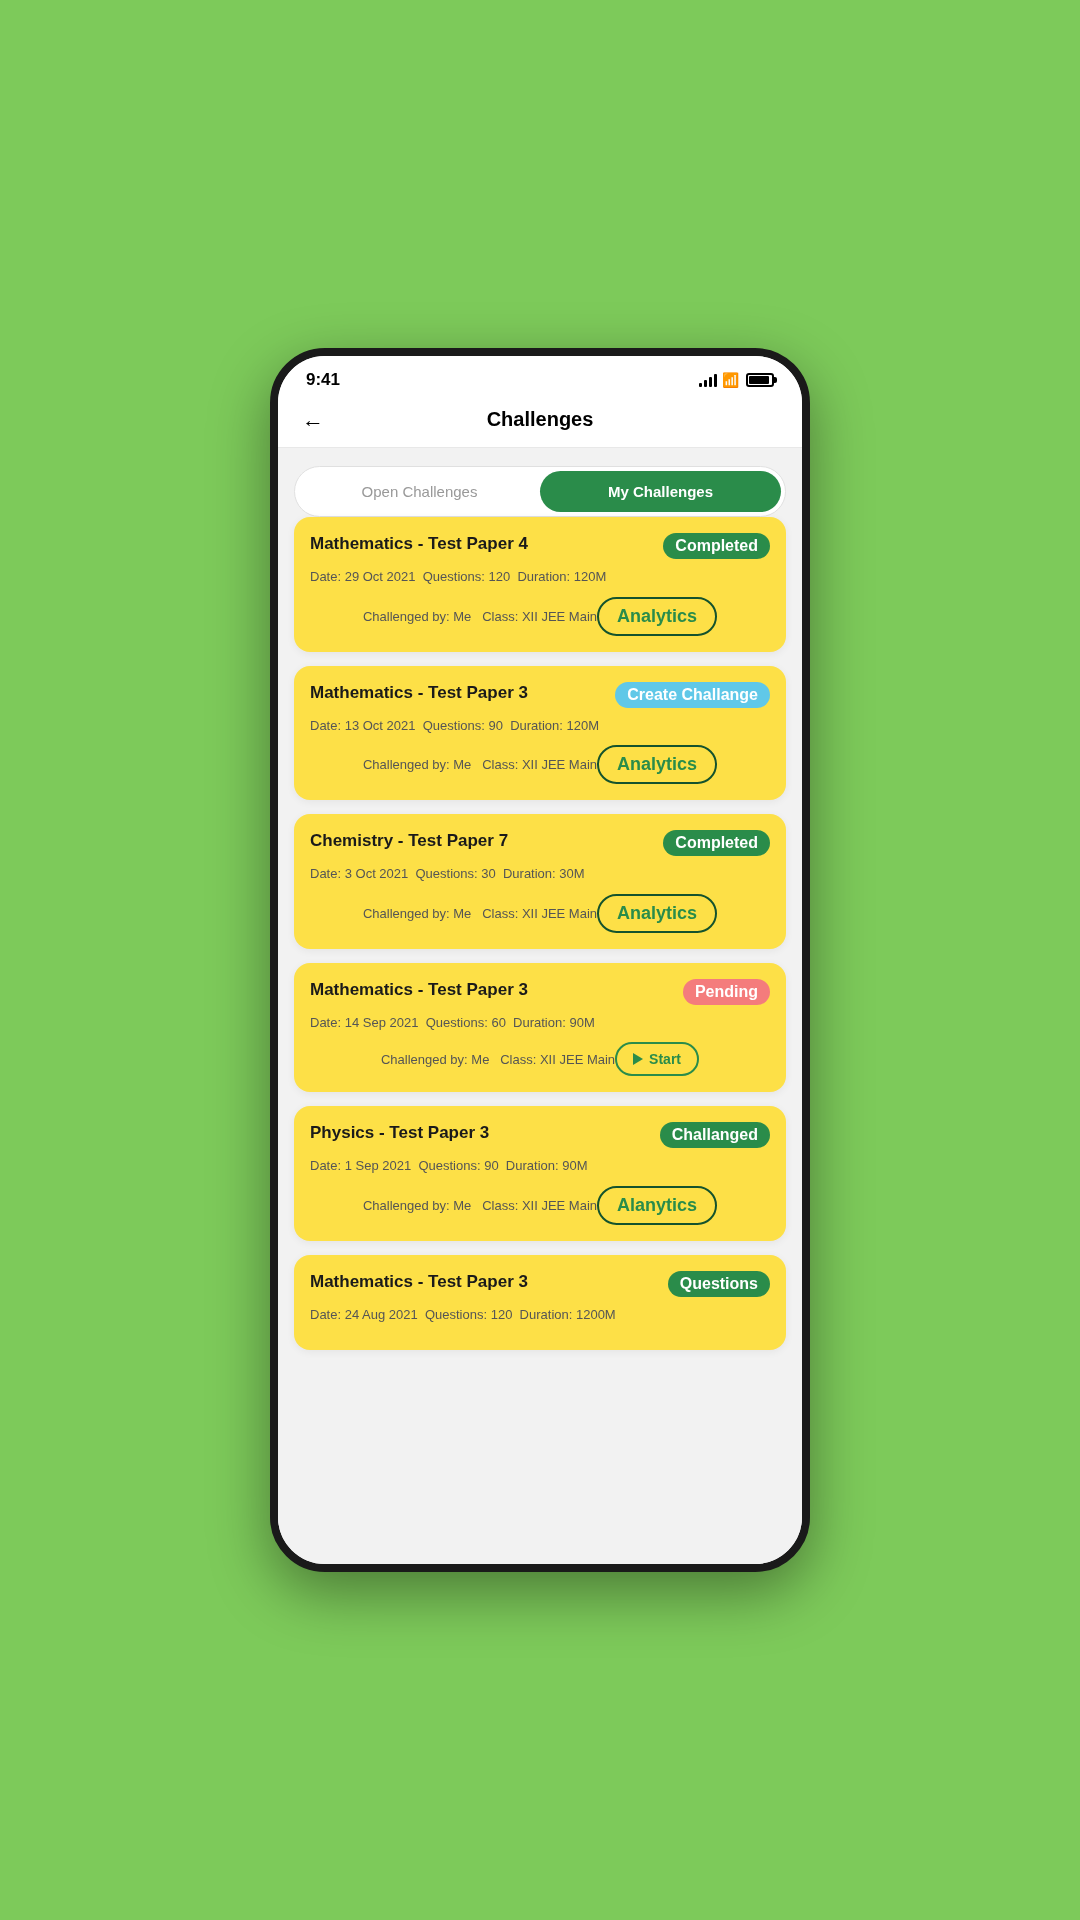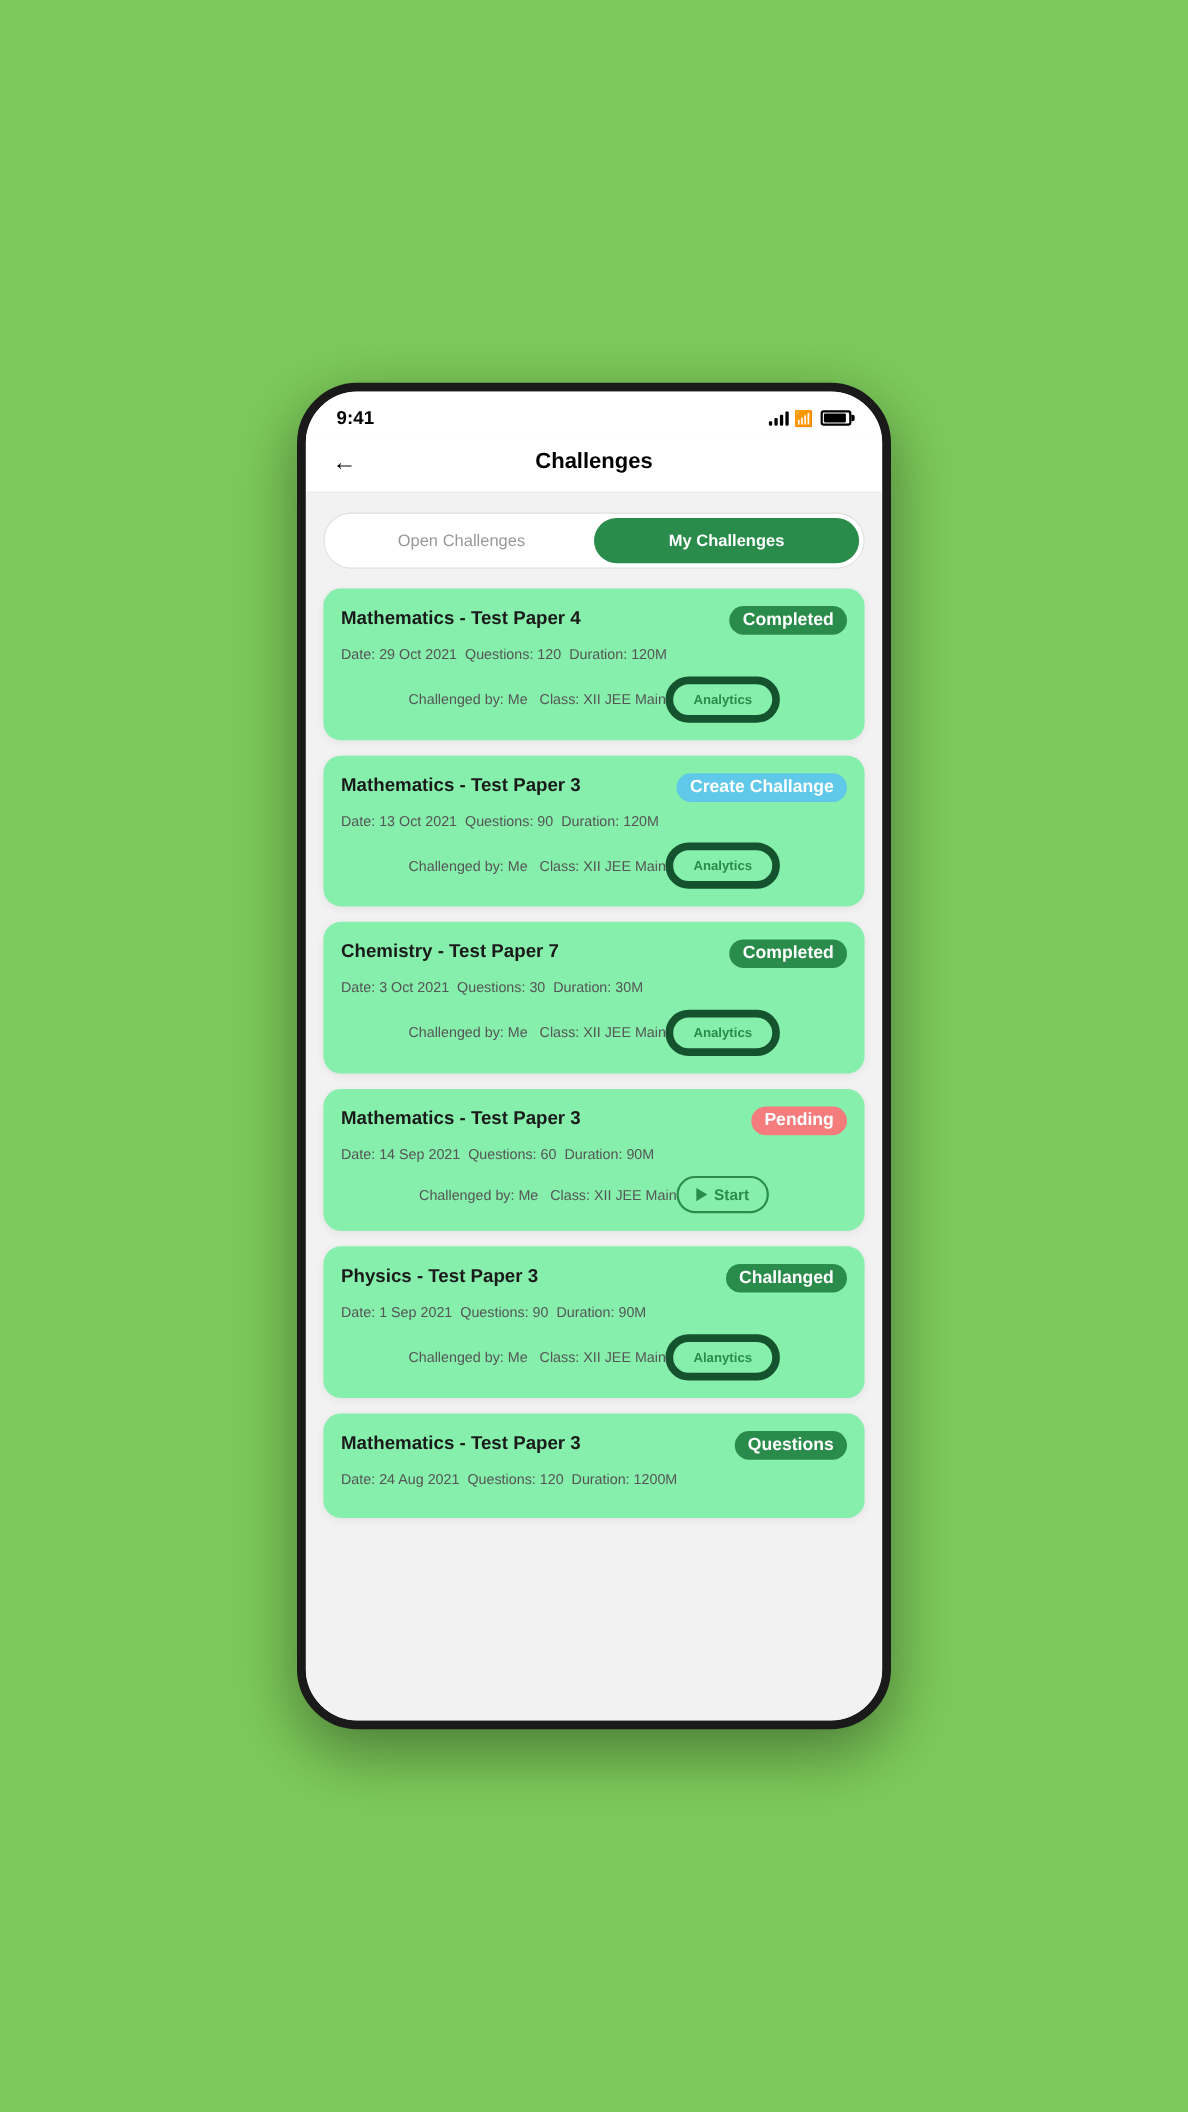--- a/index.html
+++ b/index.html
@@ -129,21 +129,20 @@
       overflow-y: auto;
       background: #f2f2f2;
       padding: 18px 16px;
     }
 
     .tab-switcher {
       display: flex;
       background: #ffffff;
       border-radius: 30px;
       padding: 4px;
-      margin-bottom: 18px;
       border: 1px solid #e0e0e0;
       justify-content: space-between;
     }
 
     .tab-btn {
       flex: 1;
       padding: 12px 8px;
       border-radius: 26px;
       border: none;
       font-size: 15px;
@@ -158,21 +157,21 @@
       color: #999;
     }
 
     .tab-btn.active {
       background: #2a8c4a;
       color: #ffffff;
       font-weight: 600;
     }
 
     .challenge-card {
-      background: #86efac;
+      background: #fde047;
       border-radius: 16px;
       padding: 16px;
       margin-bottom: 14px;
       box-shadow: 0 2px 8px rgba(0,0,0,0.06);
     }
 
     .card-row1 {
       display: flex;
       justify-content: space-between;
       align-items: flex-start;
@@ -229,26 +228,26 @@
       justify-content: center;
       align-items: center;
     }
 
     .card-challenged {
       font-size: 13px;
       color: #555;
     }
 
     .action-btn {
-      border: 7px solid #14532d;
+      border: 2px solid #14532d;
       background: transparent;
       color: #2a8c4a;
       border-radius: 22px;
       padding: 7px 18px;
-      font-size: 12px;
+      font-size: 18px;
       font-weight: 600;
       cursor: pointer;
       white-space: nowrap;
     }
 
     .start-btn {
       border: 2px solid #2a8c4a;
       background: transparent;
       color: #2a8c4a;
       border-radius: 22px;

